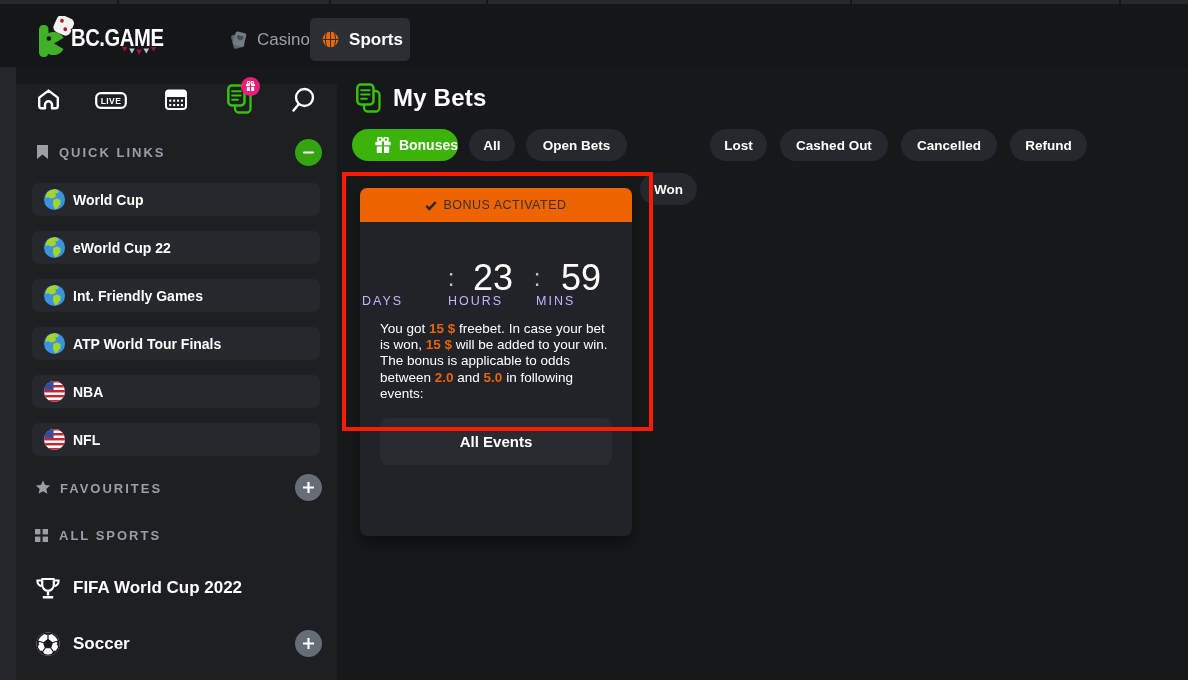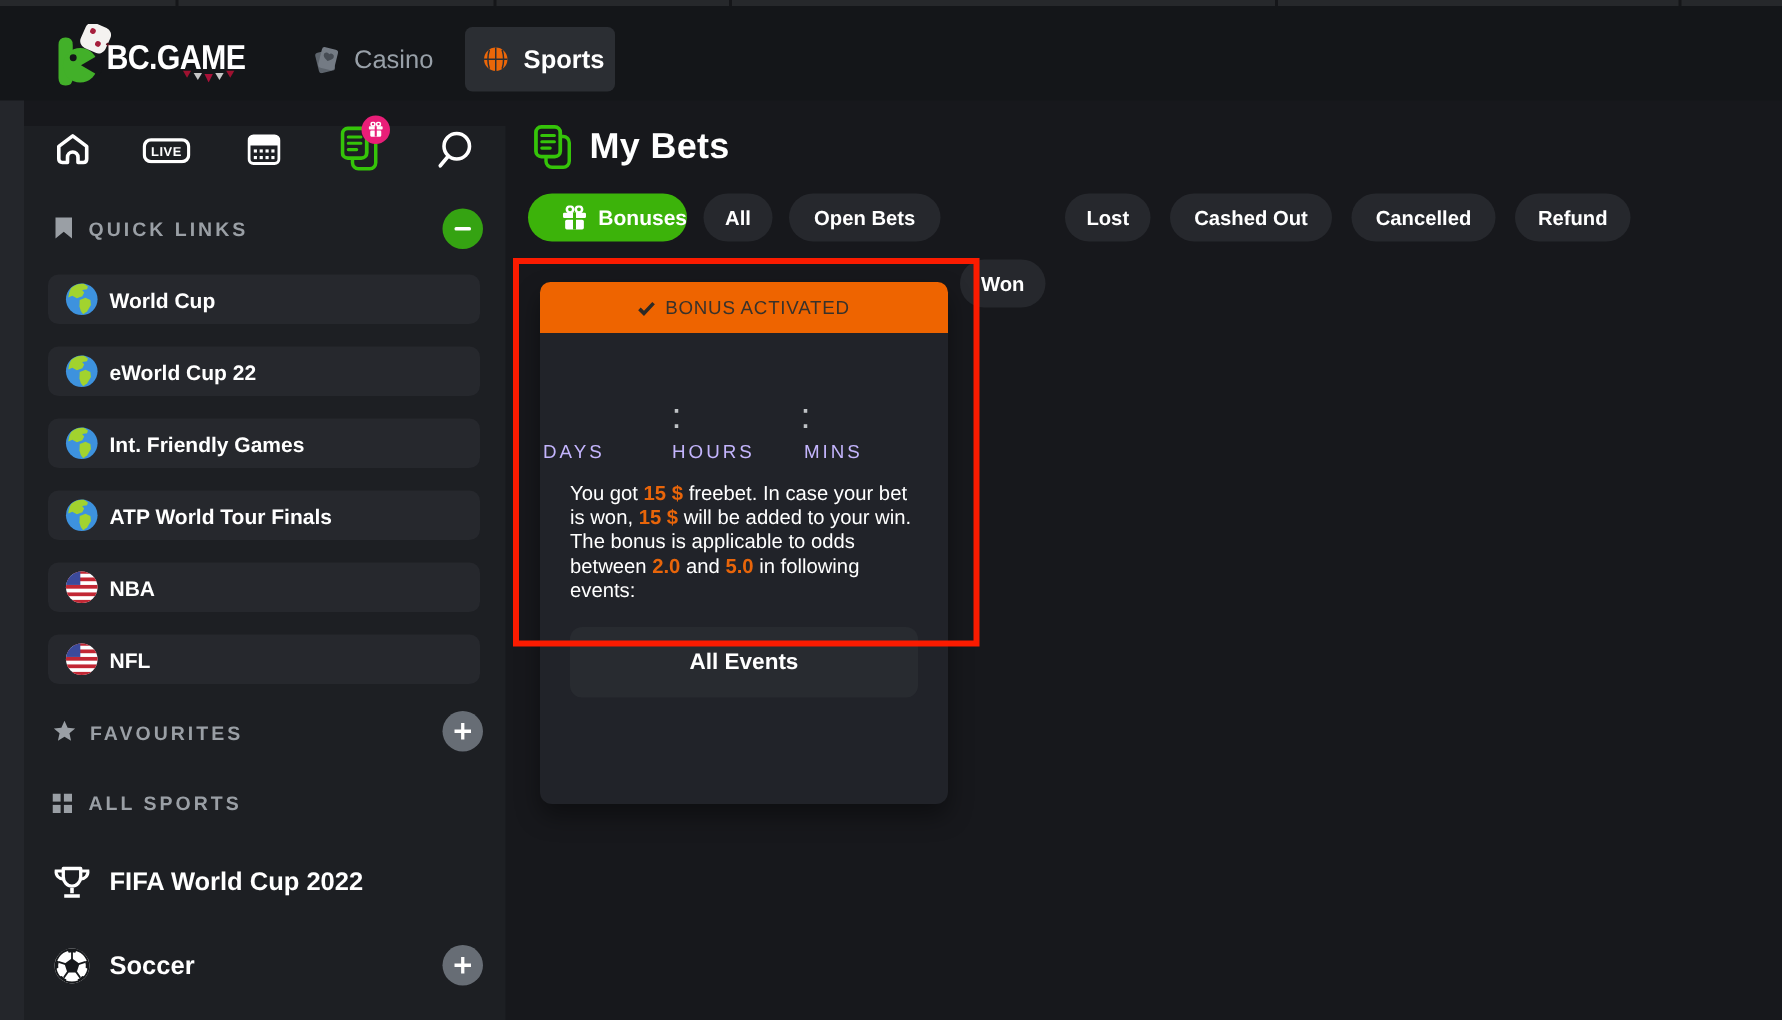--- a/index.html
+++ b/index.html
@@ -8,21 +8,21 @@
   .abs { position:absolute; }
 
   
   #topstrip { left:0; top:0; width:1188px; height:4px; background:#26282b; }
   .tick { position:absolute; top:0; width:2px; height:4px; background:#151619; }
 
   
   #header { left:0; top:4px; width:1188px; height:63px; background:#141619; }
   #logotext { left:71px; top:21px; font-size:23px; font-weight:800; color:#fff; letter-spacing:-0.5px; transform:scaleX(0.88); transform-origin:0 0; }
   .nav-item { display:flex; align-items:center; gap:10px; }
-  #casino { left:209px; top:14px; width:86px; height:43px;text-align:center; }
+  #casino { left:230px; top:14px; width:86px; height:43px;text-align:center; }
   #casino span { color:#98a0a8; font-size:17px; }
   #sports { left:310px; top:14px; width:100px; height:43px; background:#2b2e33; border-radius:5px; justify-content:center; padding-left:5px; }
   #sports span { color:#fff; font-size:17px; font-weight:bold;text-align:right; }
 
   
   #leftcol { left:0; top:67px; width:16px; height:613px; background:#24262b; }
   
   #sidebar { left:16px; top:84px; width:321px; height:596px; background:#1d1f23; }
 
   
@@ -326,21 +326,23 @@
   <div class="pill" style="left:1010px; width:77px;">Refund</div>
 
   <div id="card" class="abs">
     <div id="cardhead" class="abs">
       <svg width="12" height="11" viewBox="0 0 14 12">
         <path d="M1.5 6.5 L5 10 L12.5 2" fill="none" stroke="#2d2a26" stroke-width="2.8"></path>
       </svg>
       BONUS ACTIVATED
     </div>
     <div class="ccol" style="left:87px;">:</div>
+    <div class="cnum" style="left:88px;">23</div>
     <div class="ccol" style="left:173px;">:</div>
+    <div class="cnum" style="left:176px;">59</div>
     <div class="clab" style="left:2px;">DAYS</div>
     <div class="clab" style="left:88px;">HOURS</div>
     <div class="clab" style="left:176px;">MINS</div>
     <div id="cardtext" class="abs">You got <b>15 $</b> freebet. In case your bet is won, <b>15 $</b> will be added to your win. The bonus is applicable to odds between <b>2.0</b> and <b>5.0</b> in following events:</div>
     <div id="allevents" class="abs">All Events</div>
   </div>
 
   <div id="redrect" class="abs"></div>
 
 </body></html>

